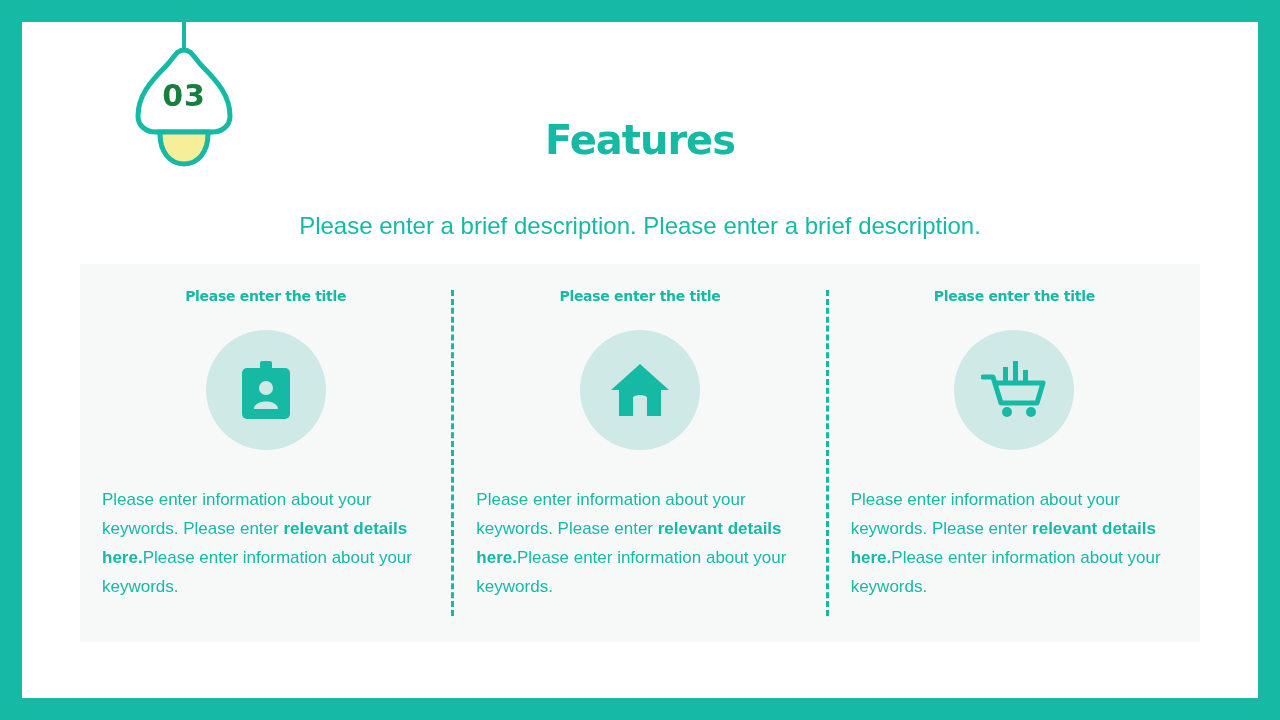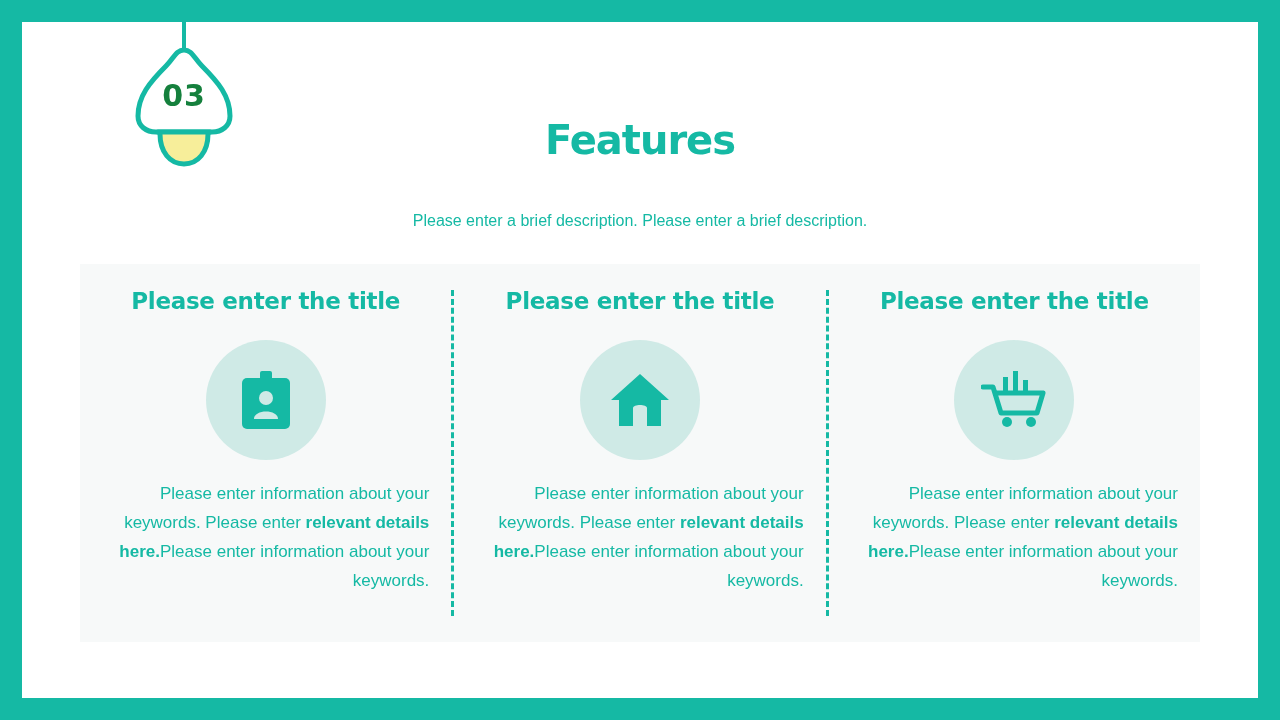--- a/index.html
+++ b/index.html
@@ -58,21 +58,21 @@
     color: #15b9a4;
     letter-spacing: -1px;
     font-family: "DejaVu Sans", sans-serif;
   }
   .subtitle {
     position: absolute;
     top: 190px;
     left: 0;
     width: 100%;
     text-align: center;
-    font-size: 16px;
+    font-size: 24px;
     color: #15b9a4;
     font-weight: 400;
   }
 
   
   .panel {
     position: absolute;
     left: 58px;
     top: 242px;
     width: 1120px;
@@ -88,44 +88,44 @@
     flex-direction: column;
     align-items: center;
   }
   .divider {
     width: 0;
     border-left: 3px dashed #15b9a4;
     margin: 26px 0;
     flex: 0 0 auto;
   }
   .col-title {
-    font-size: 23px;
+    font-size: 14px;
     font-weight: bold;
     color: #15b9a4;
     letter-spacing: -0.3px;
     text-align: center;
     margin-bottom: 10px;
     font-family: "DejaVu Sans", sans-serif;
   }
   .circle {
     width: 120px;
     height: 120px;
     border-radius: 50%;
     background: #cfeae6;
     display: flex;
     align-items: center;
     justify-content: center;
     margin-top: 16px;
   }
   .body-text {
-    margin-top: 20px;
+    margin-top: 36px;
     font-size: 17px;
     line-height: 1.7;
     color: #15b9a4;
-    text-align: right;
+    text-align: left;
   }
   .body-text b { font-weight: bold; }
 </style>
 </head>
 <body>
 
 <div class="slide">
   <div class="slide-inner">
 
     <div class="lamp">

